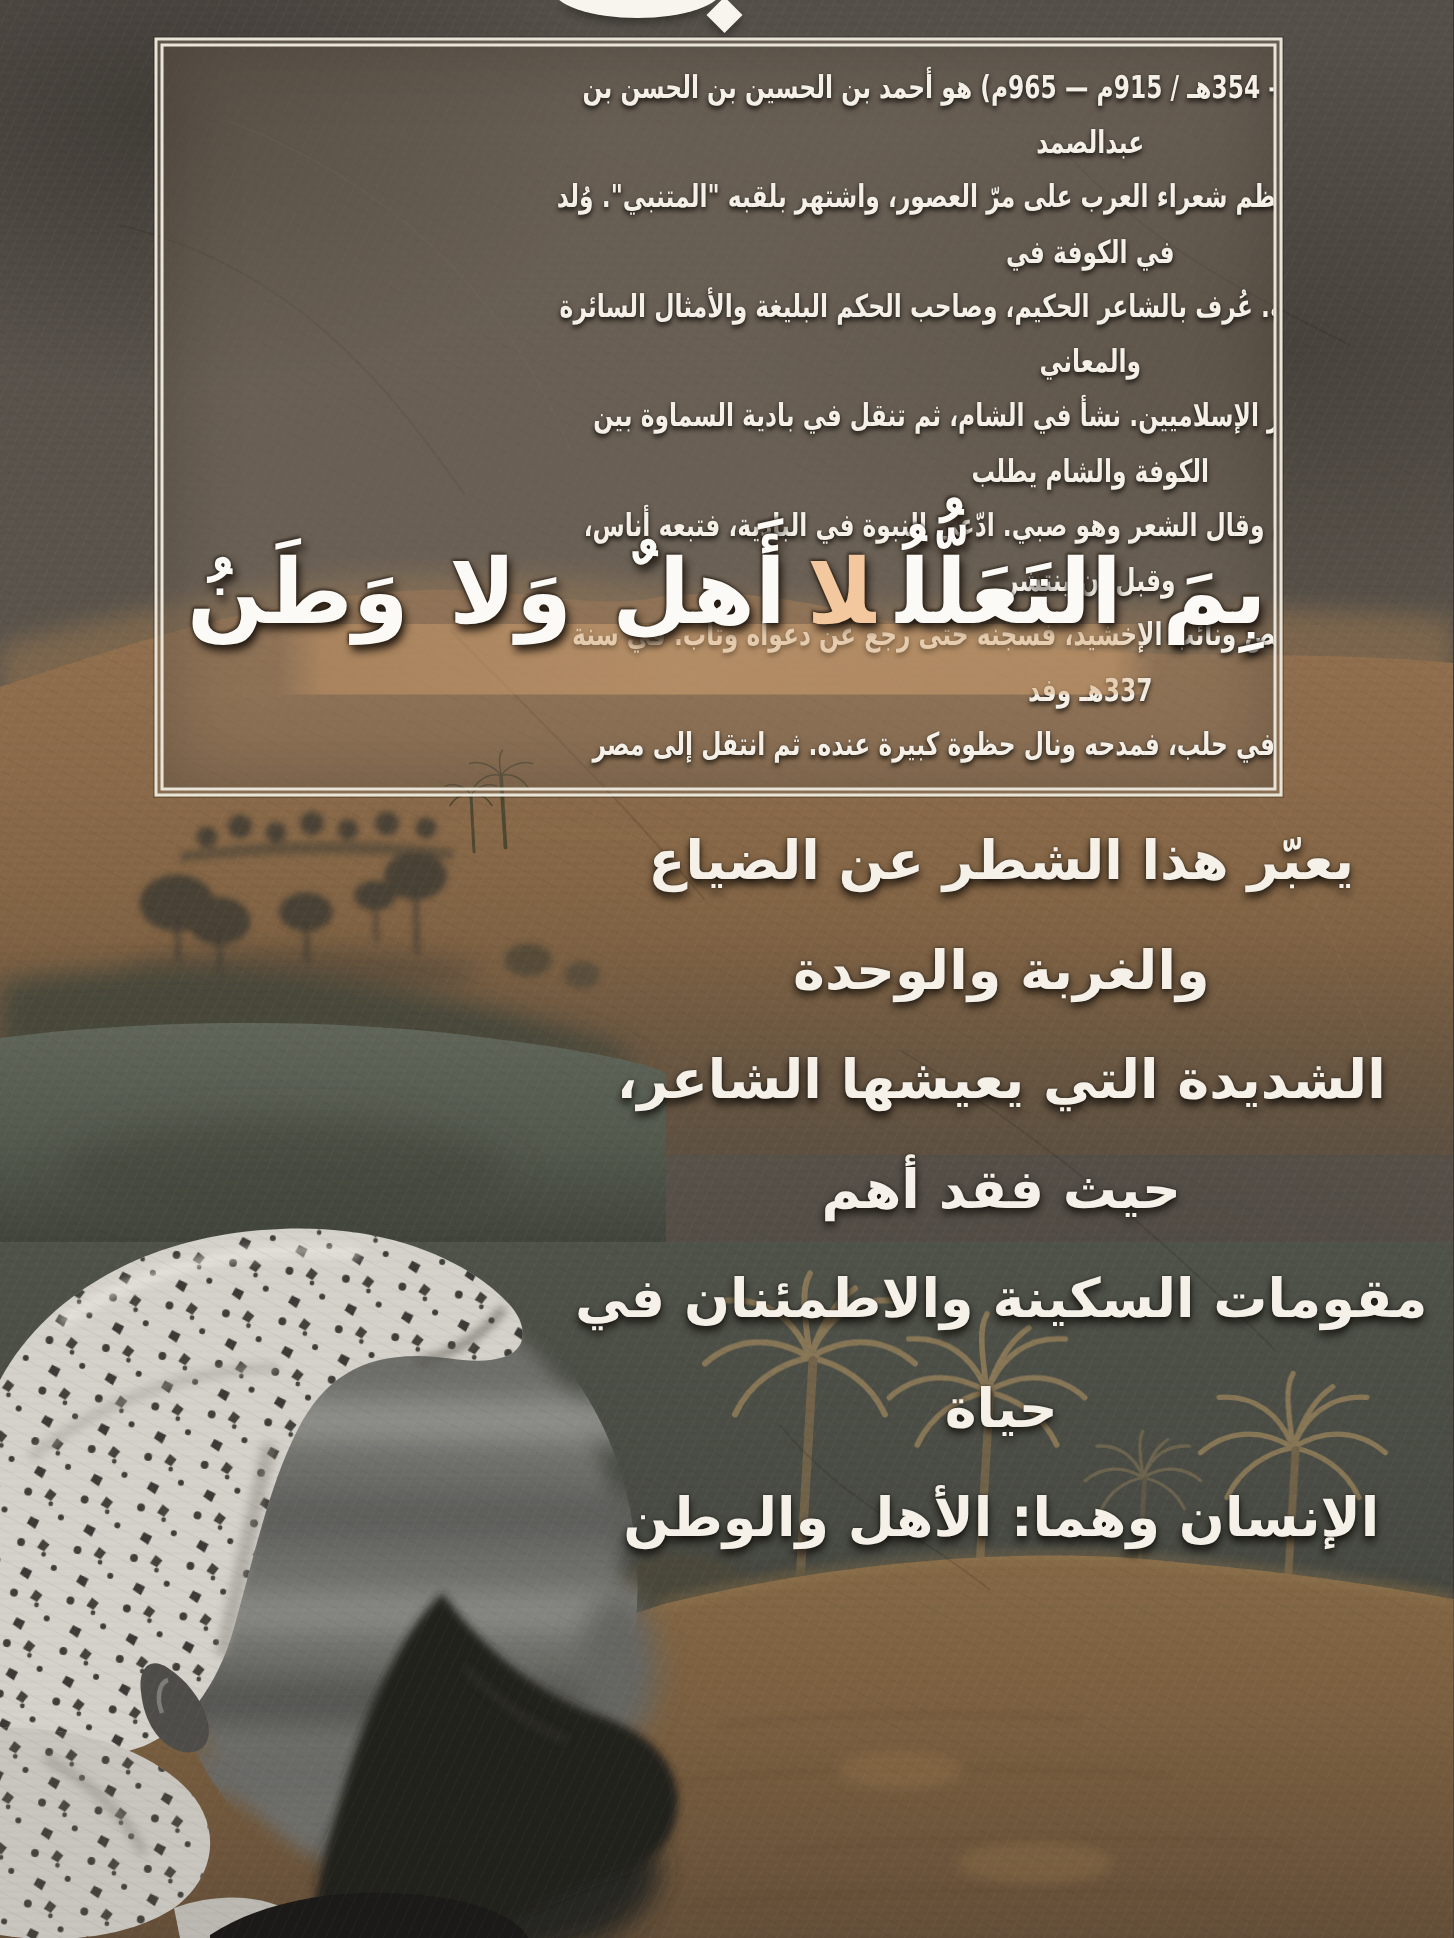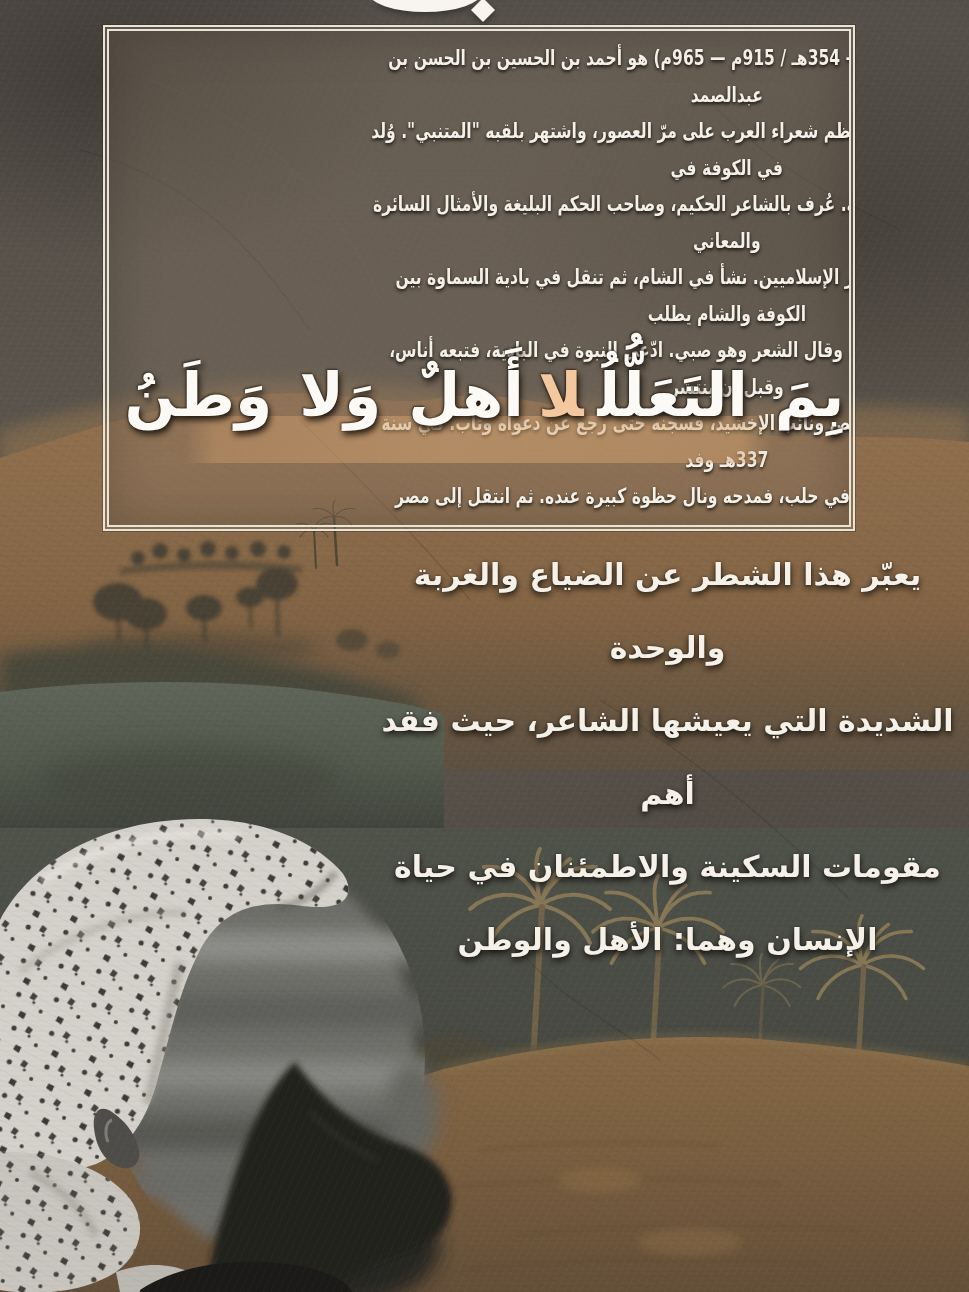--- a/index.html
+++ b/index.html
@@ -41,21 +41,21 @@
     position:absolute;top:360px;left:0;right:0;text-align:center;direction:rtl;
   }
   .title{
     font-size:60px;font-weight:700;color:#fbfaf6;word-spacing:6px;
     text-shadow:0 0 2px rgba(40,30,20,.9), 2px 4px 6px rgba(22,16,10,.9), -1px -1px 2px rgba(30,22,14,.55);
     text-align:right;
   }
   .title .hl{color:#f4c89e;margin:0 14px;}
   .expl{
     position:absolute;top:538px;left:370px;width:595px;
-    direction:rtl;text-align:center;font-size:30px;line-height:73px;font-weight:700;
+    direction:rtl;text-align:center;font-size:36px;line-height:73px;font-weight:700;
     color:#f5f1e8;white-space:pre-line;
     text-shadow:0 3px 6px rgba(12,9,6,.9), 0 0 2px rgba(12,9,6,.5);
   }
   #top-frag{position:absolute;top:0;left:0;filter:drop-shadow(0 3px 3px rgba(10,8,5,.4));}
   #portrait{position:absolute;left:0;top:812px;}
   
   #grain{
     background:
       repeating-linear-gradient(115deg, rgba(255,250,240,.022) 0 1px, transparent 1px 7px),
       repeating-linear-gradient(27deg, rgba(10,8,6,.03) 0 1px, transparent 1px 9px),

